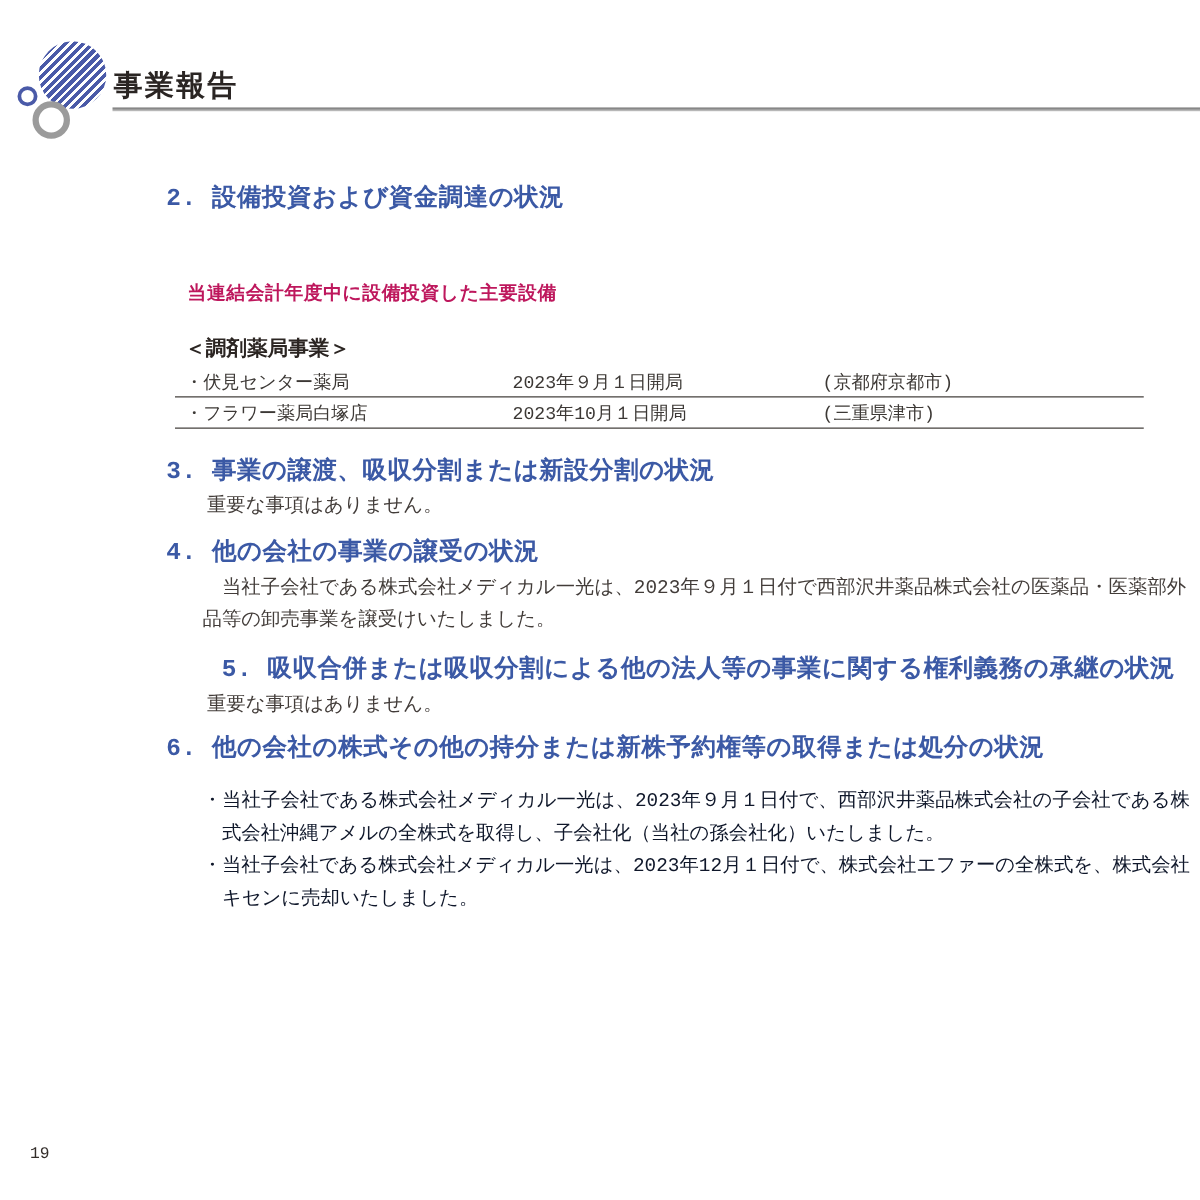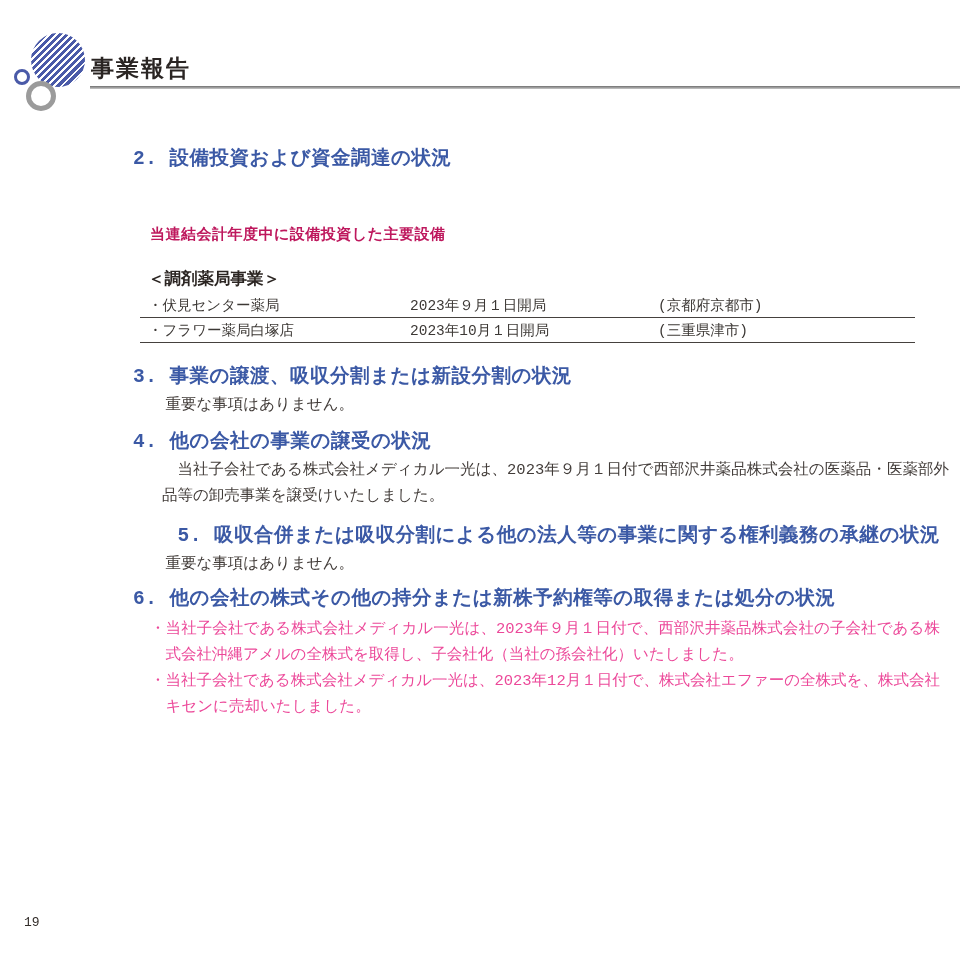--- a/index.html
+++ b/index.html
@@ -47,22 +47,22 @@
   .equip-segment{padding-left:8px;font-size:16.5px;font-weight:bold;color:#2b2522;white-space:nowrap;}
   .equip-investor{font-size:15px;font-weight:bold;color:#2b2522;white-space:nowrap;}
   .equip-row{
     display:grid;grid-template-columns:270px 248px 1fr;align-items:center;height:24px;
     border-bottom:1.5px solid #45413e;
   }
   .equip-row .c1{padding-left:8px;white-space:nowrap;}
   .equip-row .c2,.equip-row .c3{white-space:nowrap;}
   
   .bullet-list{
-    position:absolute;left:150px;top:616px;width:790px;margin:0;padding:0;list-style:none;
-    font-size:15.5px;line-height:26px;color:#ec4899;
+    position:absolute;left:150px;top:616px;width:790px;margin:12px;padding:0;list-style:none;
+    font-size:15.5px;line-height:26px;color:#0f172a;
   }
   .bullet-list li{padding-left:1em;text-indent:-1em;text-align:justify;}
   
   .page-number{position:absolute;left:24px;top:915px;font-size:13px;color:#332d2a;}
 </style>
 </head>
 <body>
 
 <div class="page">
 

